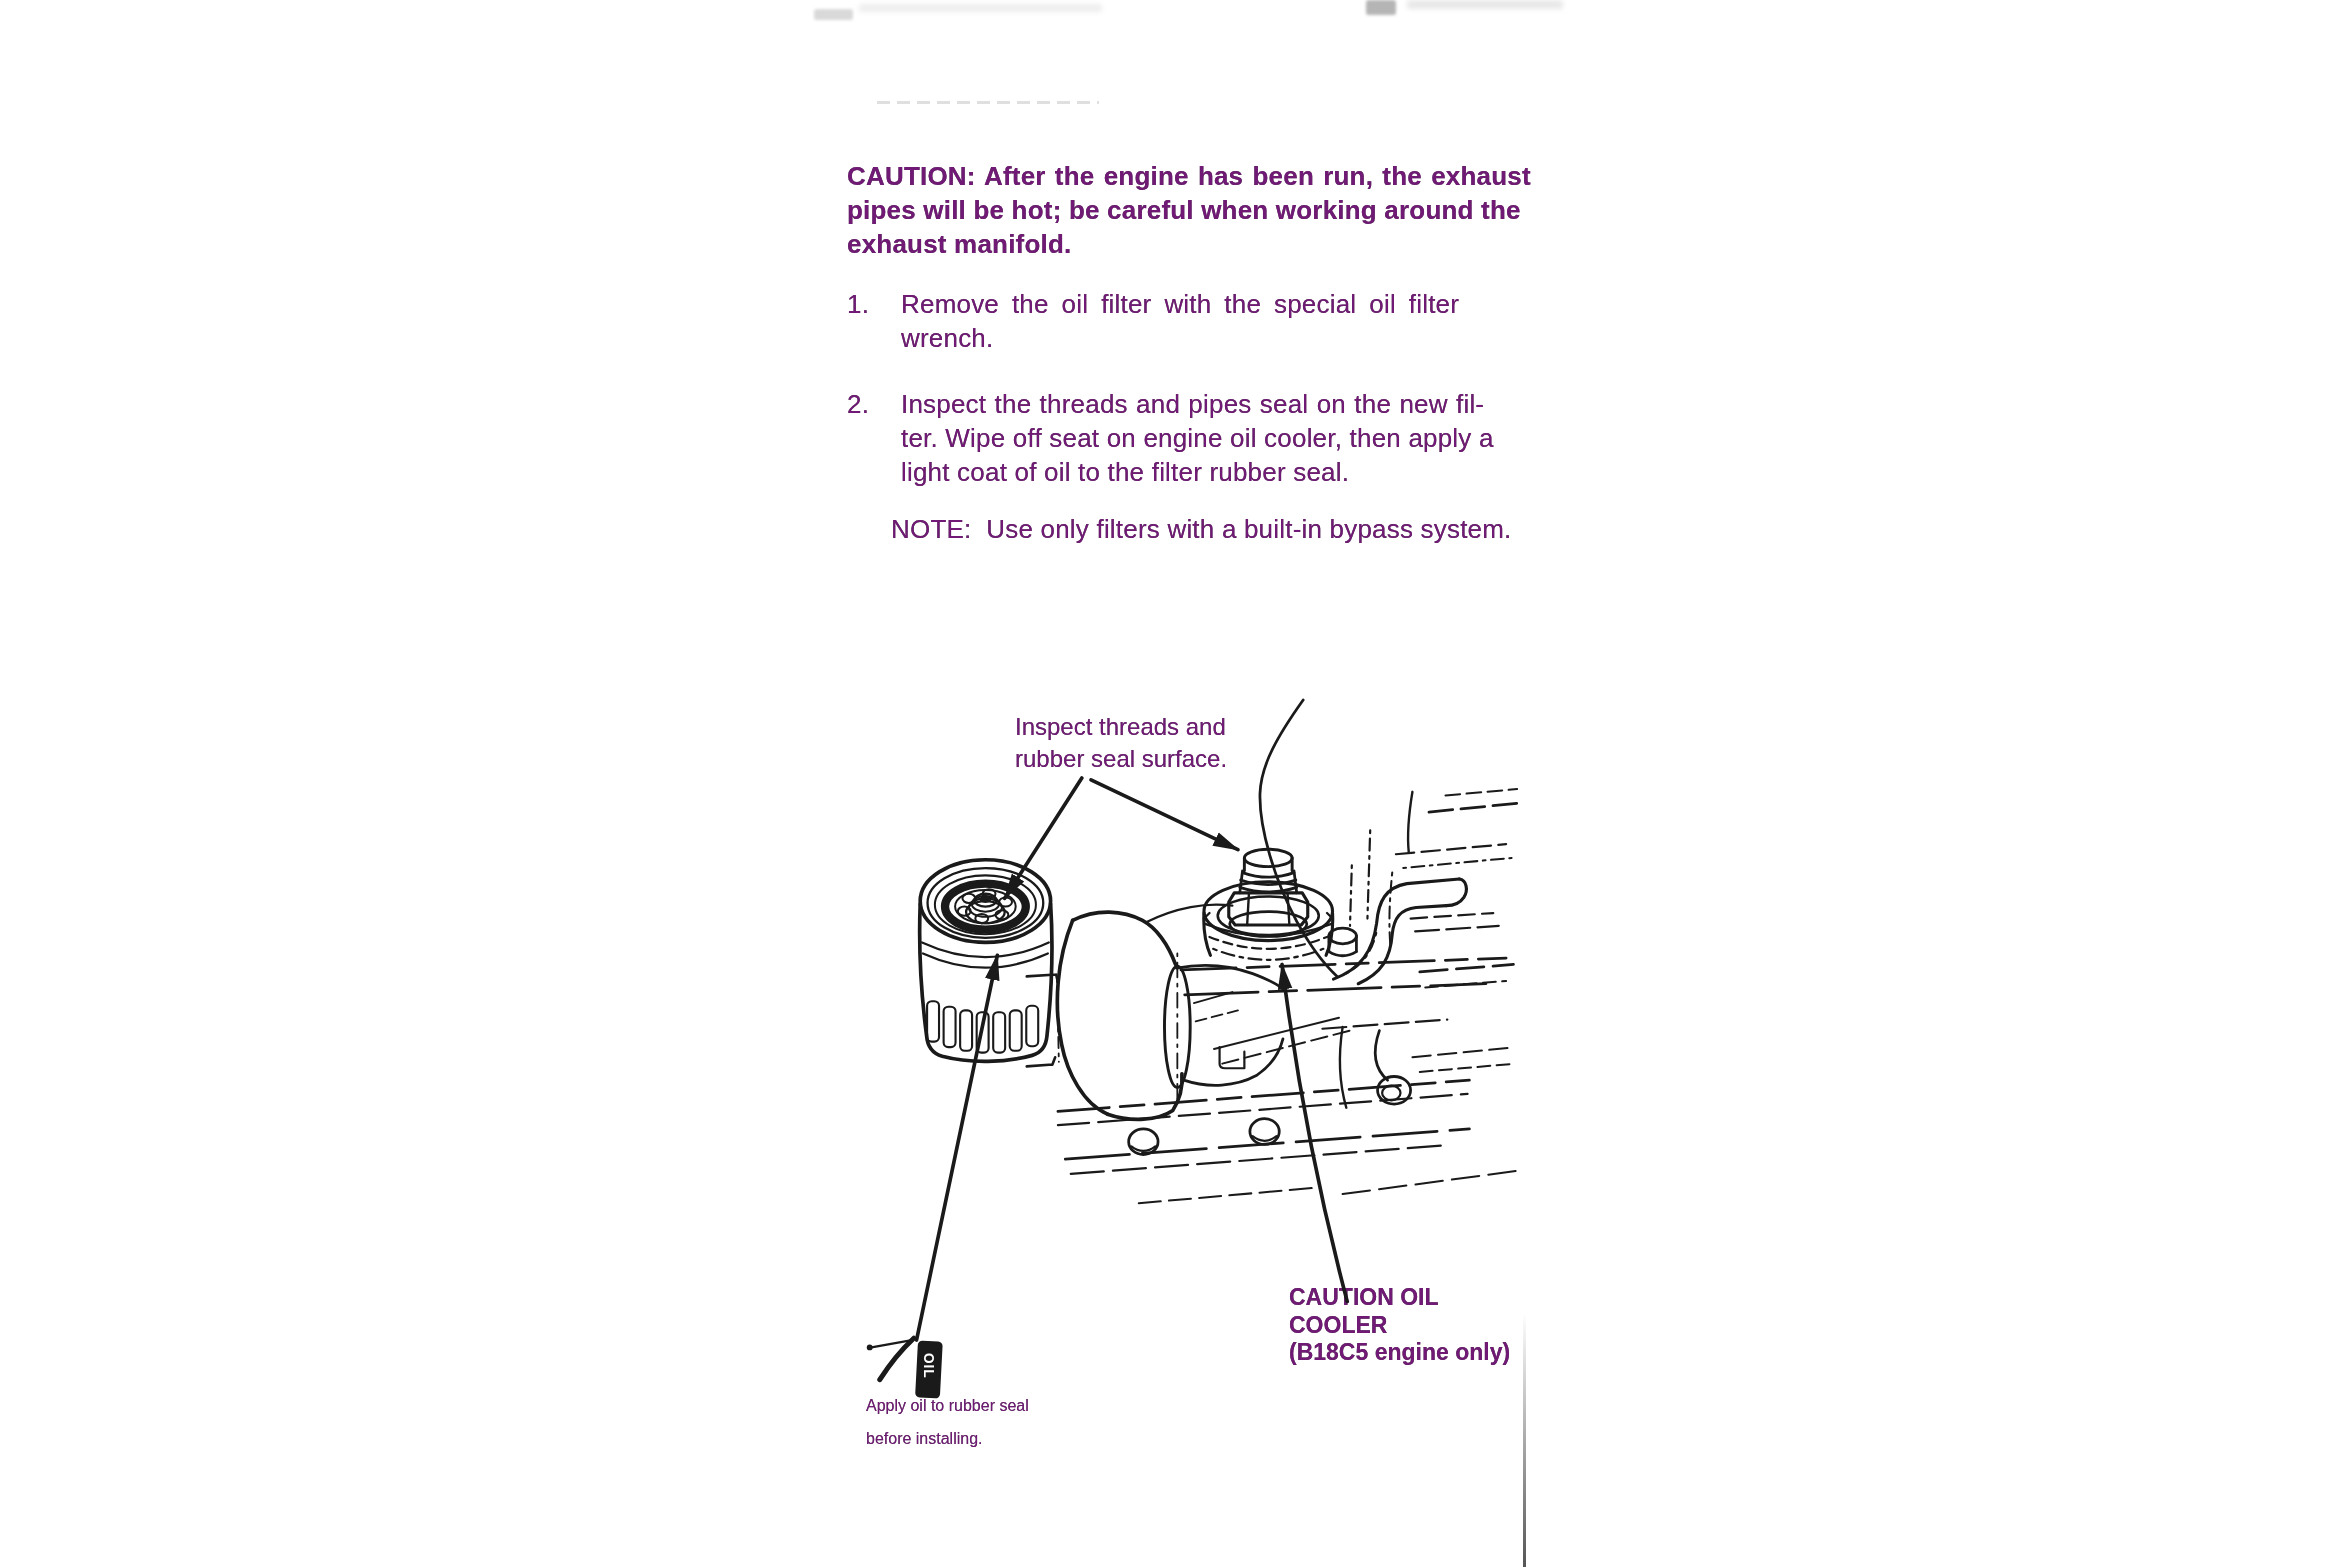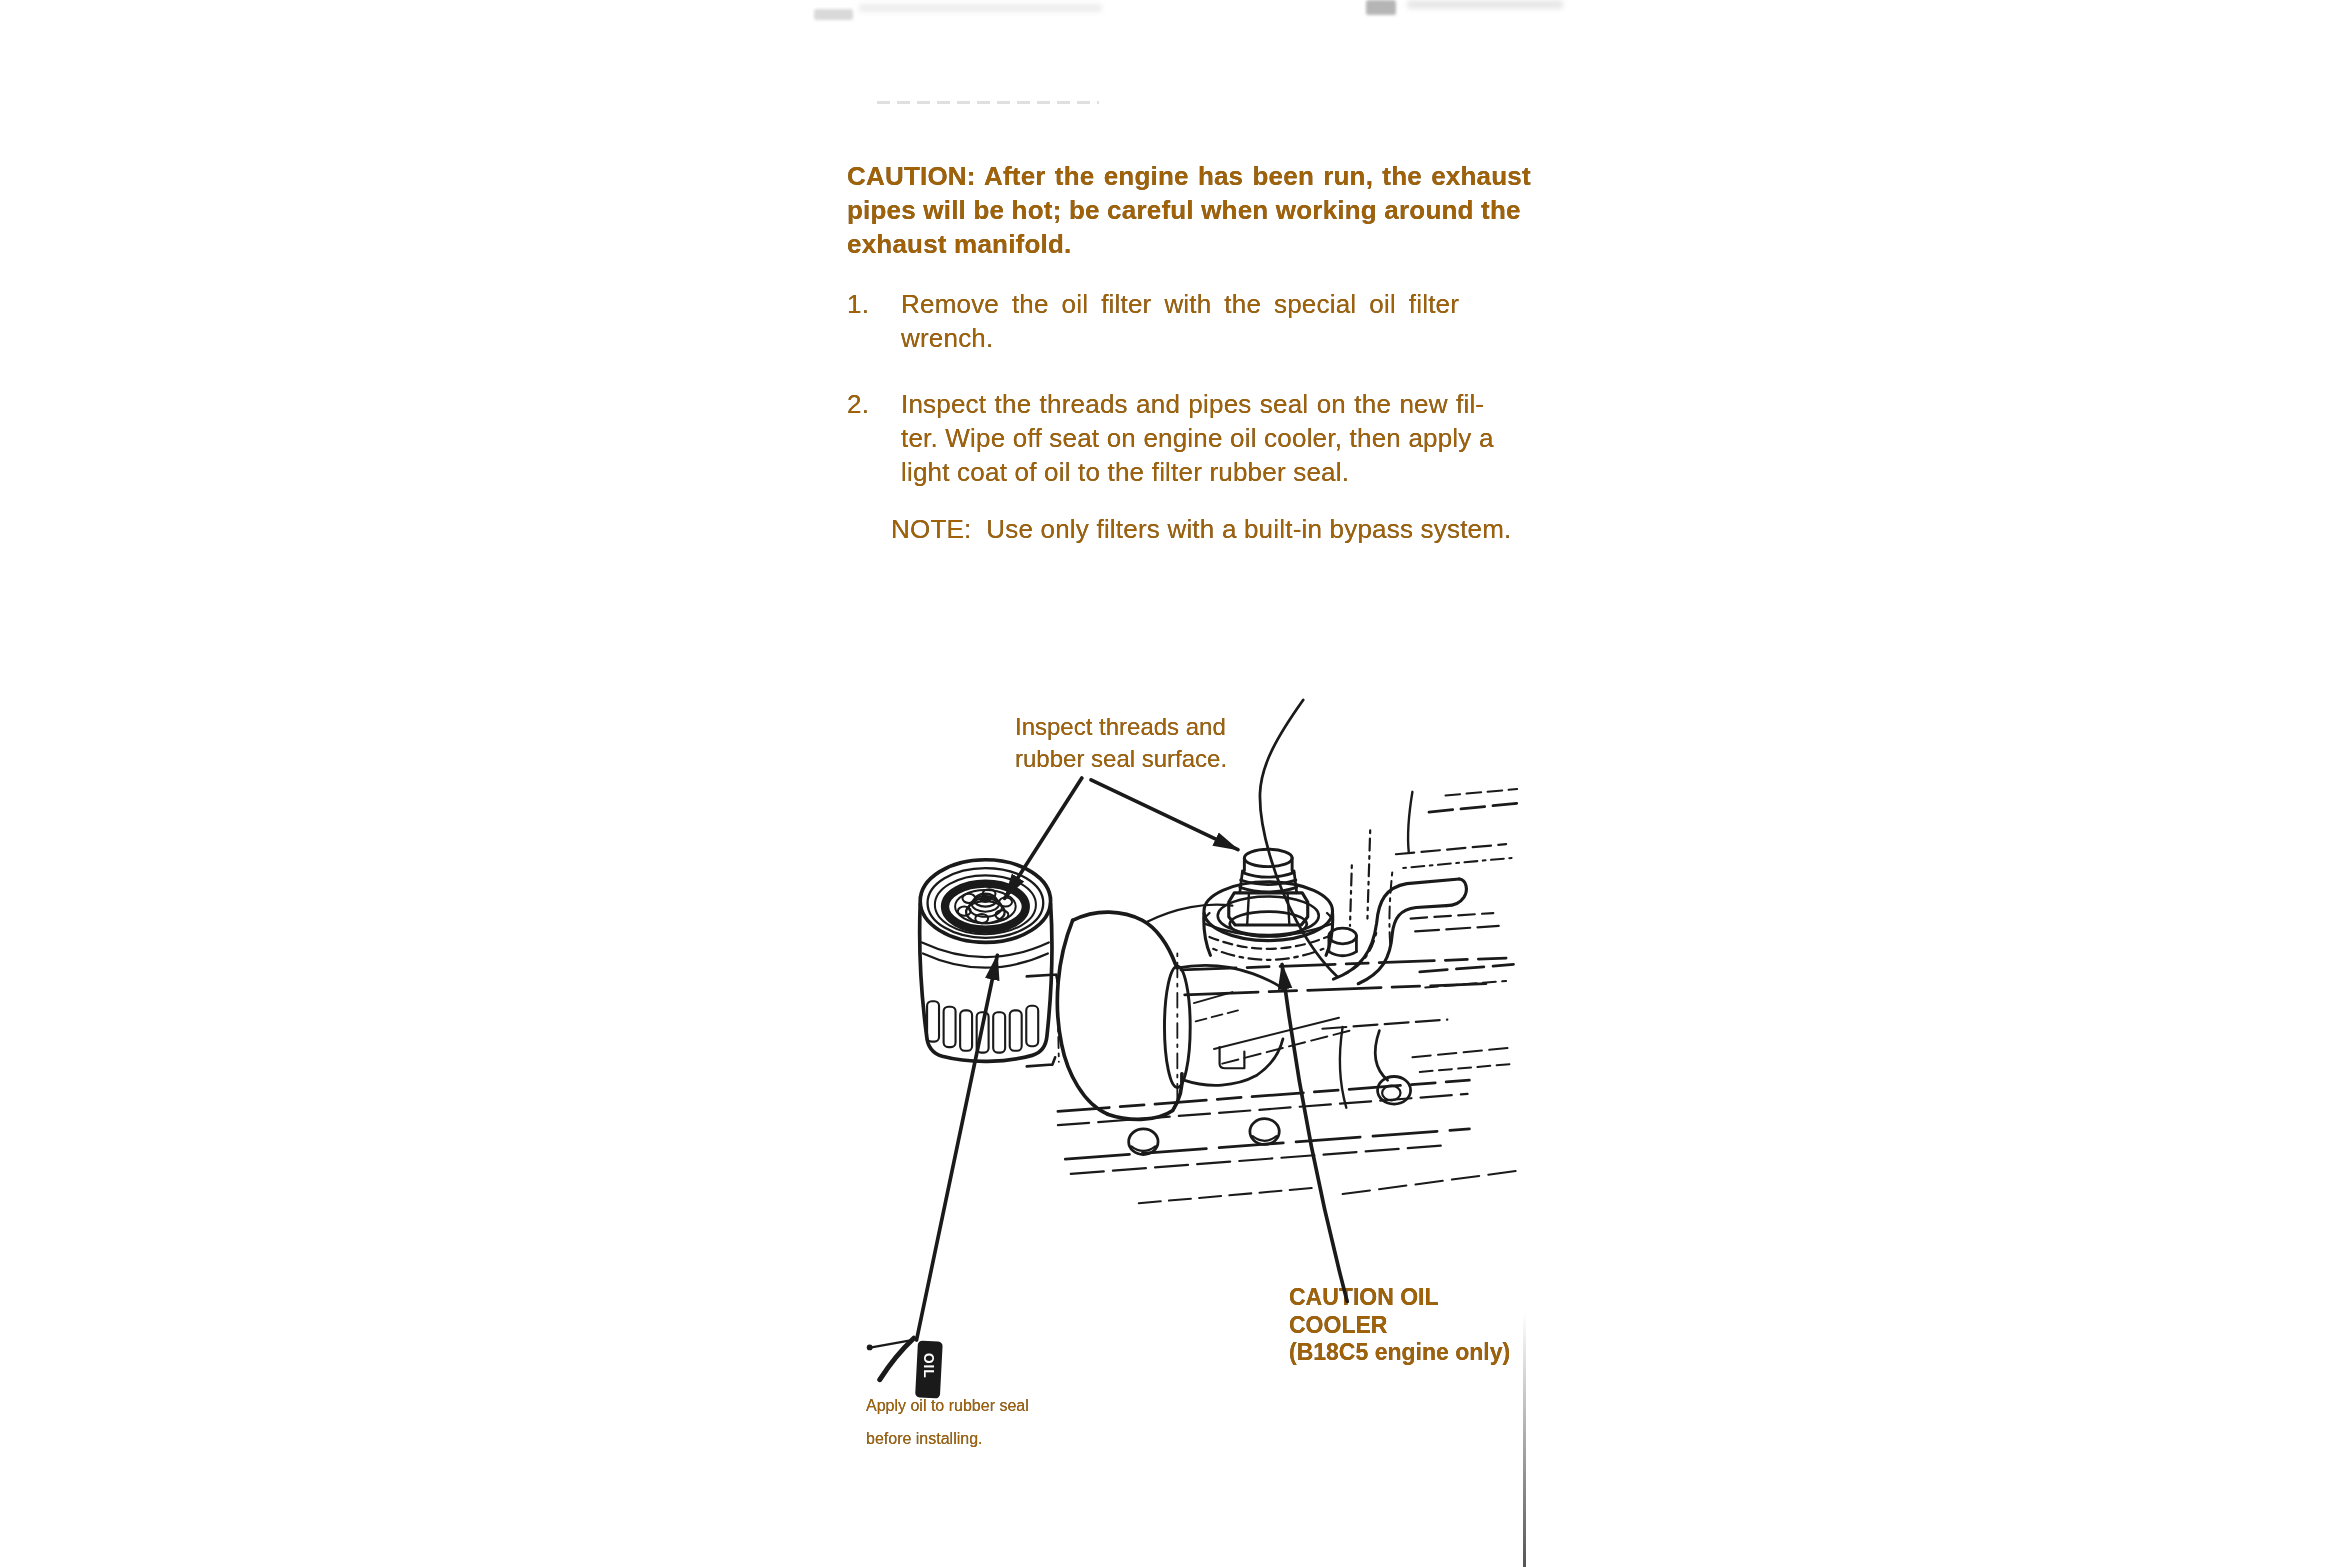--- a/index.html
+++ b/index.html
@@ -1,17 +1,17 @@
 <!DOCTYPE html>
 <html style="font-size:14.7px"><head>
 <meta charset="utf-8">
 <style>
   html,body{margin:0;padding:0;background:#ffffff;}
   #canvas{position:relative;width:1948px;height:1568px;background:#ffffff;overflow:hidden;
-          font-family:"Liberation Sans","DejaVu Sans",sans-serif;color:#a16207;}
+          font-family:"Liberation Sans","DejaVu Sans",sans-serif;color:#701a75;}
   .abs{position:absolute;}
   .ln{display:block;white-space:pre;}
   .body-text{font-size:26px;line-height:34px;letter-spacing:0.2px;text-shadow:0 0 0.5px rgba(0,0,0,.65);}
   .bold{font-weight:700;}
   .ws1{word-spacing:1.8px;}
   .ws2{word-spacing:5.5px;text-align:center;}
   .ws3{word-spacing:0.9px;}
   .step{position:absolute;}
   .step .num{position:absolute;left:0;top:0;}
   .step .stext{margin-left:54px;}

